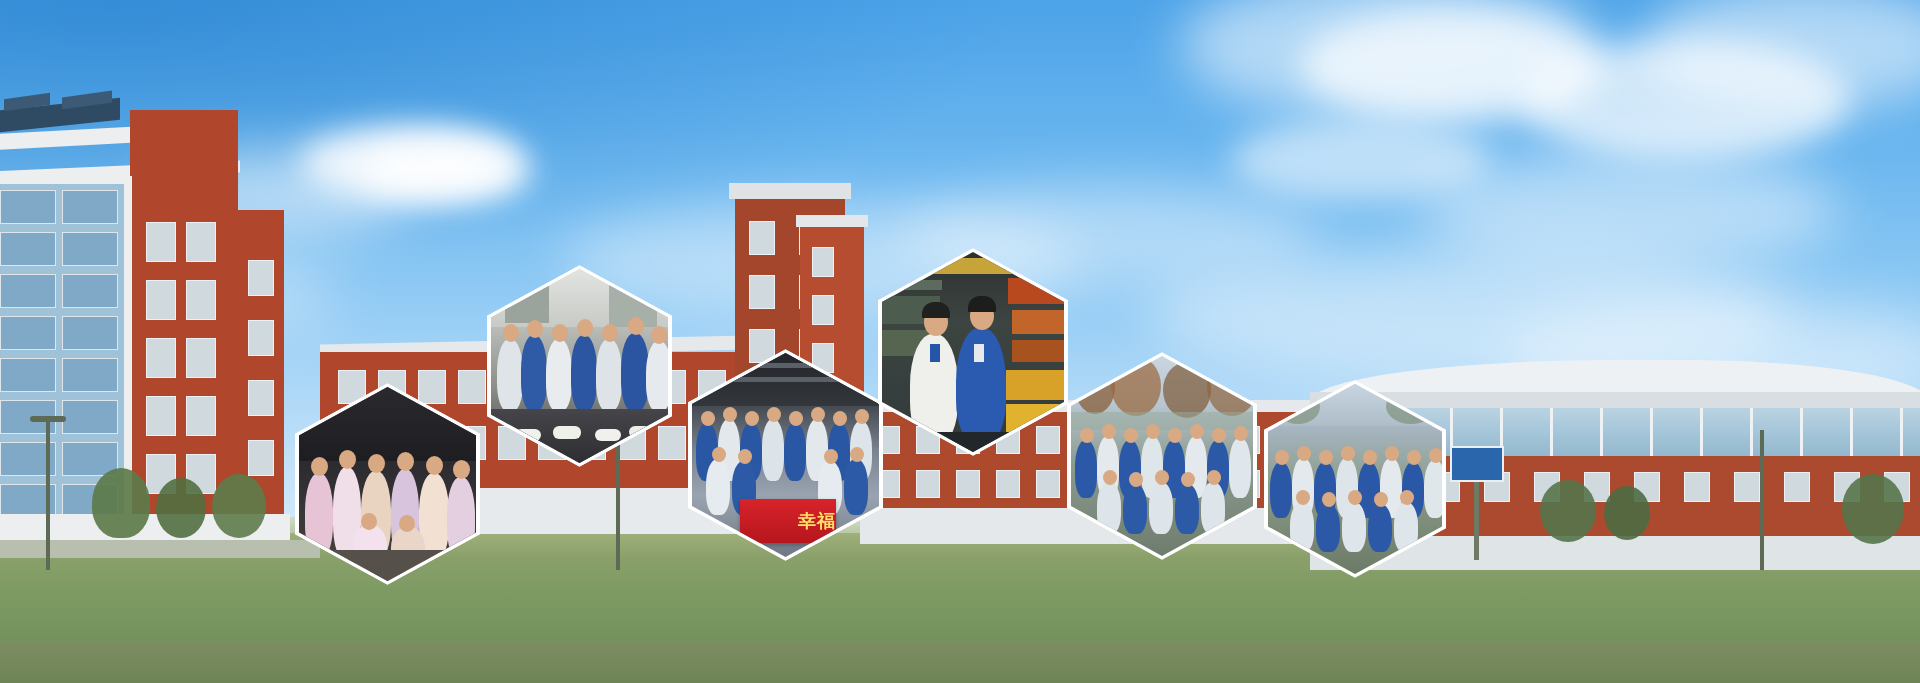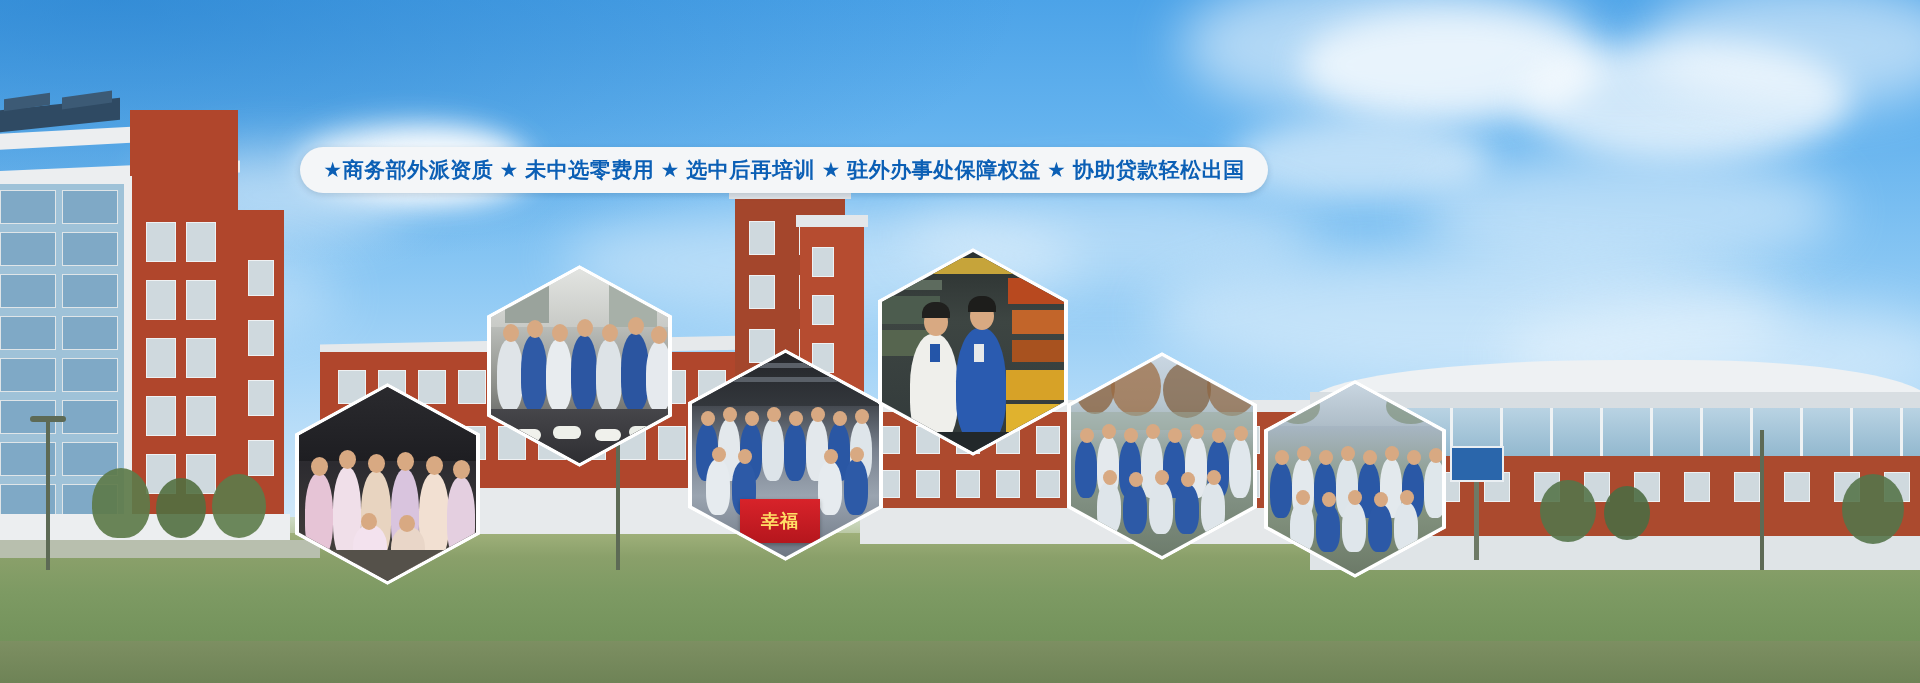--- a/index.html
+++ b/index.html
@@ -294,23 +294,20 @@
   <div>
     <div style="position:absolute;left:92px;top:468px;width:58px;height:70px;background:#5d7b4a;border-radius:50% 50% 44% 44%;opacity:.92;"></div>
     <div style="position:absolute;left:156px;top:478px;width:50px;height:60px;background:#526f40;border-radius:50%;opacity:.9;"></div>
     <div style="position:absolute;left:212px;top:474px;width:54px;height:64px;background:#5d7b4a;border-radius:50%;opacity:.9;"></div>
     <div style="position:absolute;left:1540px;top:480px;width:56px;height:62px;background:#55744a;border-radius:50%;opacity:.9;"></div>
     <div style="position:absolute;left:1604px;top:486px;width:46px;height:54px;background:#4d6b42;border-radius:50%;opacity:.9;"></div>
     <div style="position:absolute;left:1842px;top:474px;width:62px;height:70px;background:#55744a;border-radius:50%;opacity:.9;"></div>
   </div>
 
 
-  <div class="pill">
-    <div class="pill-text">★商务部外派资质 ★ 未中选零费用 ★ 选中后再培训 ★ 驻外办事处保障权益 ★ 协助贷款轻松出国</div>
-  </div>
 
   <div class="hex" style="left:295px;top:383px;width:185px;height:202px;">
     <div class="frame"></div>
     <div class="pic">
       <div class="layer" style="inset:0;background:linear-gradient(180deg,#3b3a3e 0%,#2c2b30 40%,#4a4640 100%);"></div>
       <div class="layer" style="left:0;top:0;width:100%;height:38%;background:linear-gradient(180deg,#2a2a2e,#1e1e22);"></div>
       <div class="per" style="left:6px;top:86px;width:28px;height:84px;background:#e6c4d6;"></div>
       <div class="head" style="left:12px;top:70px;width:17px;height:19px;"></div>
       <div class="per" style="left:34px;top:80px;width:28px;height:92px;background:#f0dfe9;"></div>
       <div class="head" style="left:40px;top:63px;width:17px;height:19px;"></div>
@@ -387,21 +384,21 @@
       <div class="head" style="left:163px;top:56px;width:14px;height:15px;"></div>
       <div class="per" style="left:14px;top:106px;width:24px;height:56px;background:#e6ebef;"></div>
       <div class="head" style="left:20px;top:94px;width:14px;height:15px;"></div>
       <div class="per" style="left:40px;top:108px;width:24px;height:54px;background:#2d5aa7;"></div>
       <div class="head" style="left:46px;top:96px;width:14px;height:15px;"></div>
       <div class="per" style="left:126px;top:108px;width:24px;height:54px;background:#e6ebef;"></div>
       <div class="head" style="left:132px;top:96px;width:14px;height:15px;"></div>
       <div class="per" style="left:152px;top:106px;width:24px;height:56px;background:#2d5aa7;"></div>
       <div class="head" style="left:158px;top:94px;width:14px;height:15px;"></div>
 
-      <div class="layer" style="left:48px;bottom:14px;width:80px;height:44px;background:linear-gradient(180deg,#d8232a,#b5161d);box-shadow:0 2px 4px rgba(0,0,0,.3);display:flex;align-items:center;justify-content:center;">
+      <div class="layer" style="left:48px;bottom:14px;width:96px;height:44px;background:linear-gradient(180deg,#d8232a,#b5161d);box-shadow:0 2px 4px rgba(0,0,0,.3);display:flex;align-items:center;justify-content:flex-end;">
         <span style="color:#ffe066;font-size:18px;font-weight:bold;letter-spacing:1px;">幸福</span>
       </div>
     </div>
   </div>
 
   <div class="hex" style="left:878px;top:248px;width:190px;height:208px;">
     <div class="frame"></div>
     <div class="pic">
       <div class="layer" style="inset:0;background:linear-gradient(180deg,#2b3130 0%,#3d4542 35%,#31393a 100%);"></div>
 

